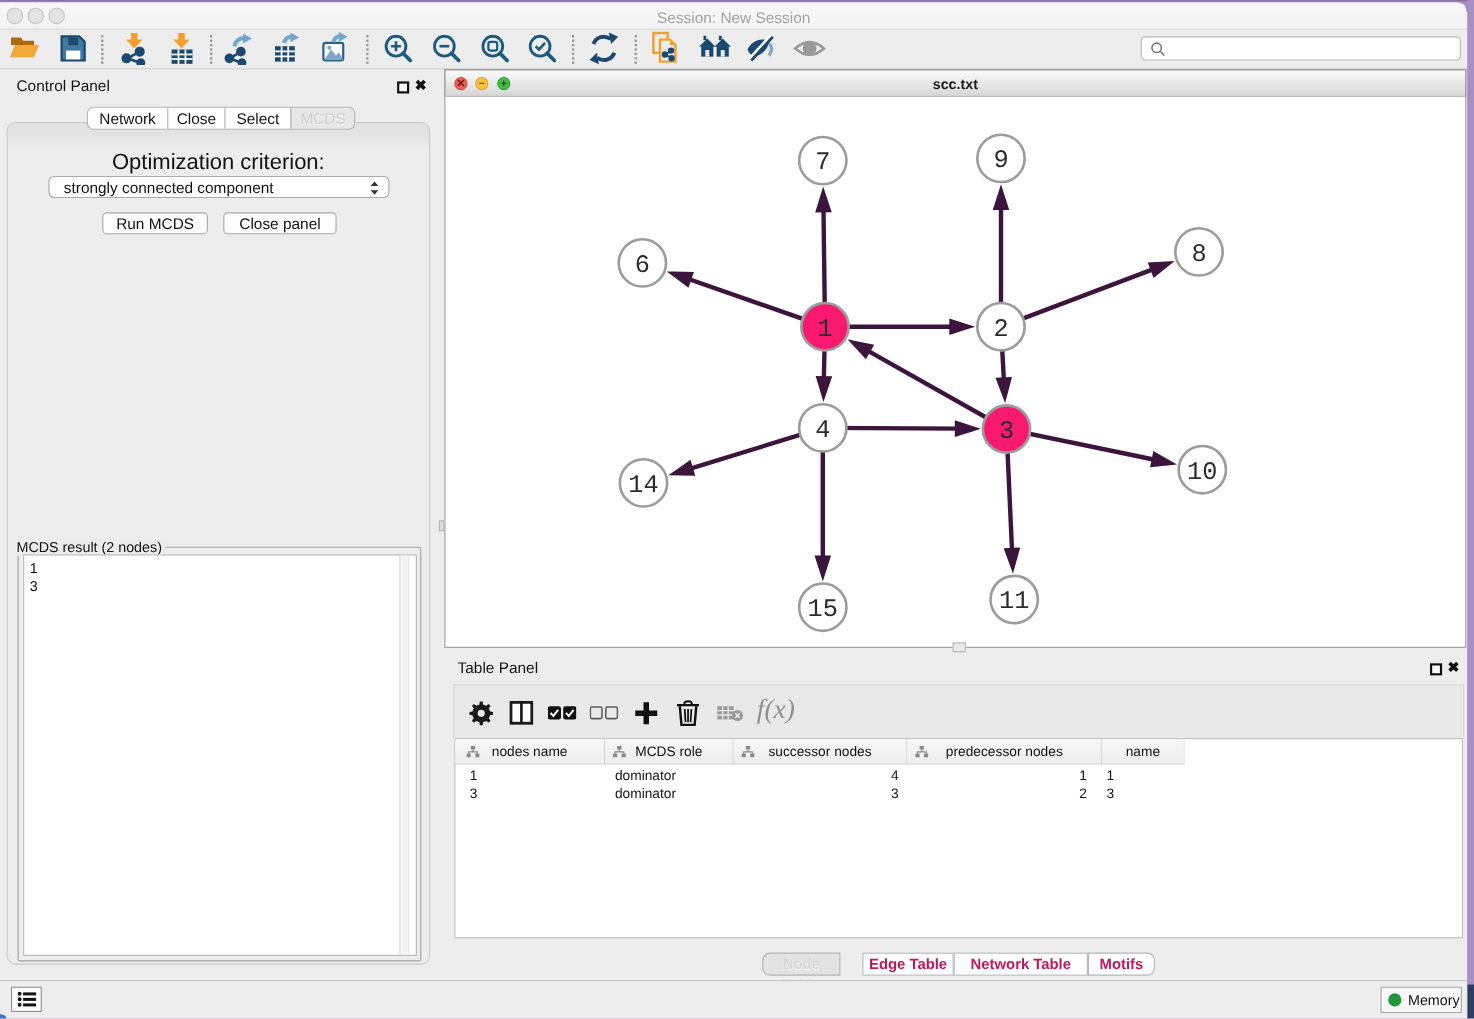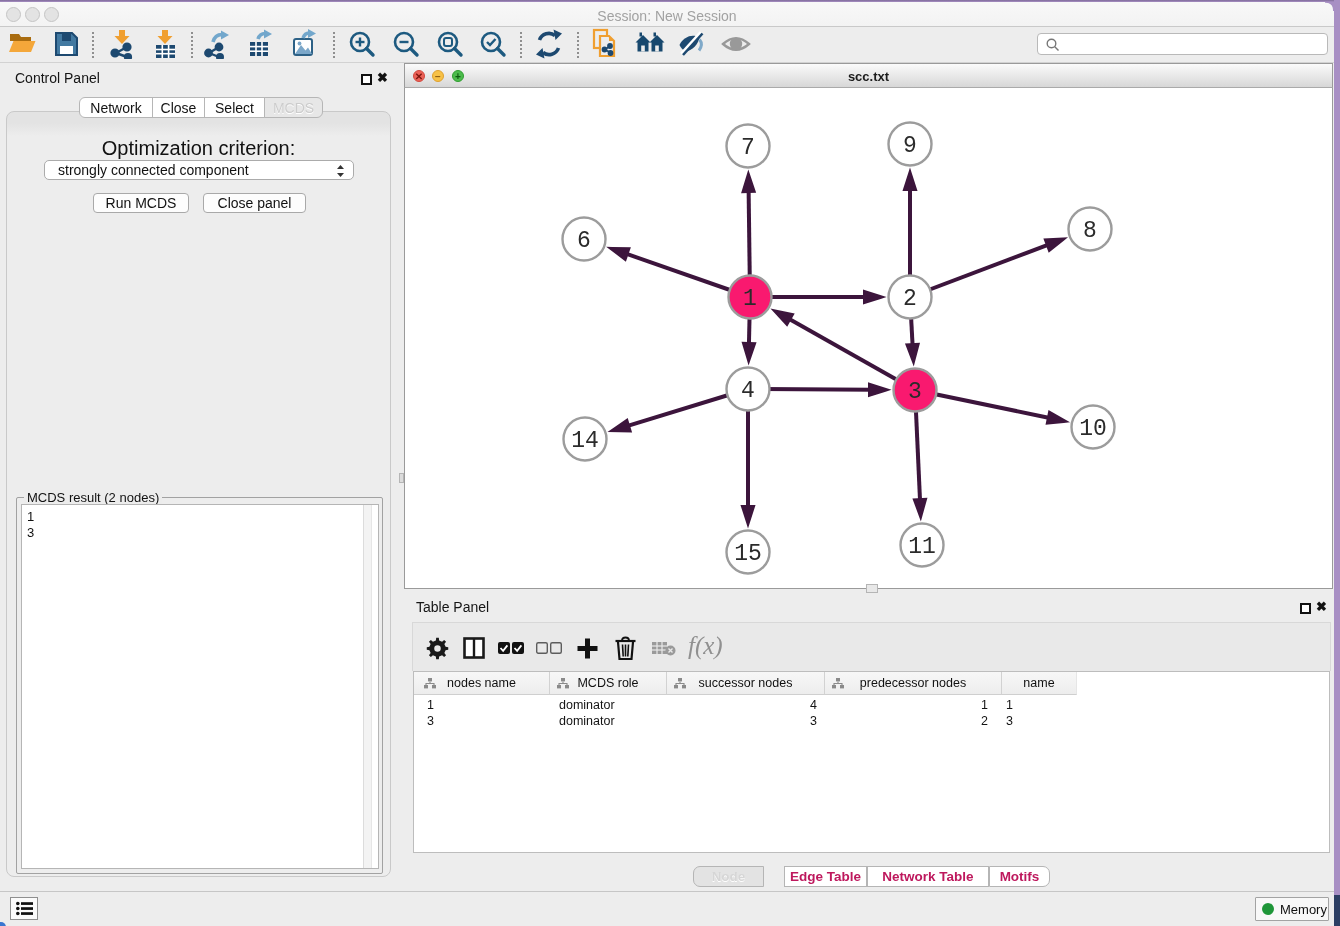--- a/index.html
+++ b/index.html
@@ -16,21 +16,21 @@
 
 #cphead{left:15px;top:70px;font-size:14px;color:#151515}
 .fltbtn{position:absolute;width:11px;height:11px;border:2px solid #111;background:#fff}
 .xbtn{position:absolute;font-size:13px;font-weight:bold;color:#111}
 .tab{position:absolute;top:97px;height:21px;background:#fff;border:1px solid #b6b6b6;font-size:14px;color:#141414;text-align:center;line-height:20px}
 #cpbody{left:6px;top:111px;width:385px;height:766px;background:#ececec;border:1px solid #c9c9c9;border-radius:8px;background:linear-gradient(180deg,#e3e3e3 0px,#e3e3e3 11px,#ededed 24px)}
 #optlabel{left:0px;top:137px;width:397px;text-align:center;font-size:20px;color:#111}
 #cbox{left:44px;top:160px;width:310px;height:20px;background:#fff;border:1px solid #ababab;border-radius:5px;font-size:14px;line-height:19px;color:#111;padding-left:13px}
 .btn{position:absolute;top:193px;height:20px;background:#fdfdfd;border:1px solid #a9a9a9;border-radius:4px;font-size:14px;color:#111;text-align:center;line-height:19px}
 #fieldset{left:16px;top:497px;width:367px;height:377px;border:1px solid #a2a2a2;border-radius:2px}
-#fslegend{left:24px;top:490px;background:#ececec;font-size:13px;color:#111;padding:0 3px}
+#fslegend{left:12px;top:490px;background:#ececec;font-size:13px;color:#111;padding:0 3px}
 #mcdsarea{left:21px;top:504px;width:358px;height:365px;background:#fff;border:1px solid #b5b5b5;font-size:13px;color:#111;line-height:16px;padding:4px 0 0 5px}
 #mcdssb{left:363px;top:505px;width:9px;height:363px;background:#f3f3f3;border-left:1px solid #dcdcdc;border-right:1px solid #e6e6e6}
 
 #netwin{left:404px;top:63px;width:929px;height:526px;border:1px solid #9a9a9a;background:#fff}
 #nettitle{left:404px;top:63px;width:929px;height:25px;background:linear-gradient(#fbfbfb,#d7d7d7);border:1px solid #9a9a9a;border-bottom:1px solid #aaa}
 .light{position:absolute;top:70px;width:12px;height:12px;border-radius:50%;text-align:center;font-size:10px;font-weight:bold;line-height:12px}
 #netname{left:404px;top:69px;width:929px;text-align:center;font-size:13px;font-weight:bold;color:#1c1c1c}
 #graph{left:405px;top:88px}
 
 #tphead{left:416px;top:599px;font-size:14px;color:#151515}

